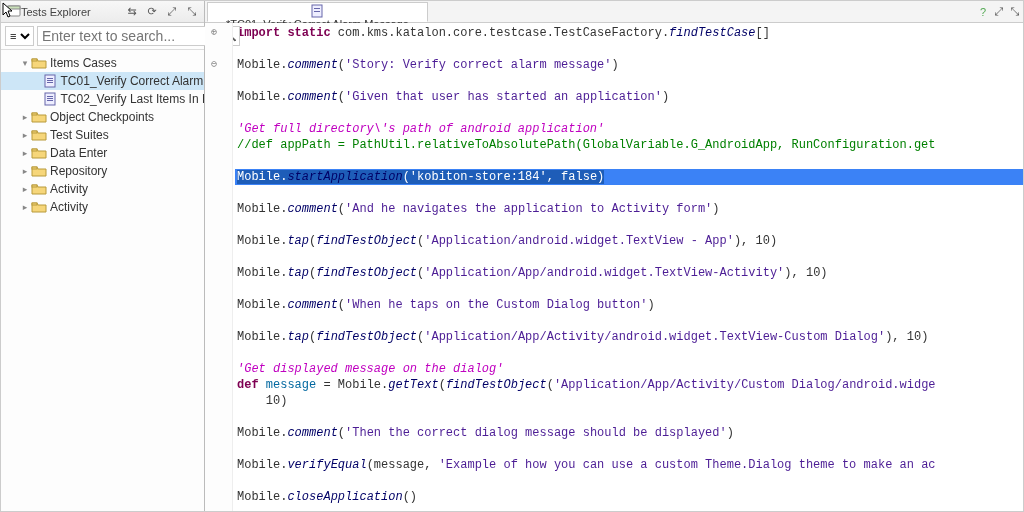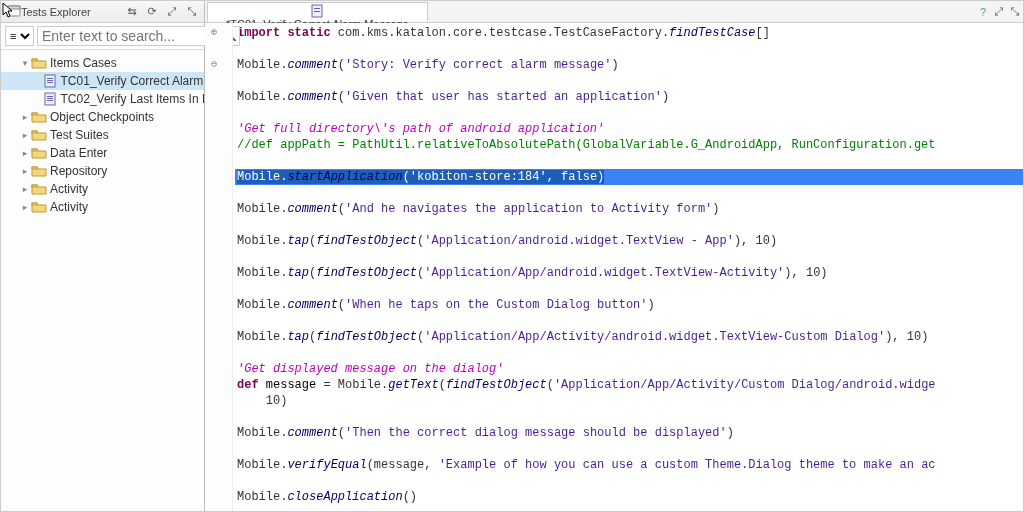--- a/index.html
+++ b/index.html
@@ -32,21 +32,21 @@
 .editor-tabs .spacer { flex: 1; }
 .code-area { flex: 1; display: flex; background: #fff; font-family: Consolas, "Courier New", monospace; font-size: 12px; overflow: hidden; }
 .gutter { width: 28px; background: #fdfdfd; border-right: 1px solid #eee; position: relative; }
 .gut-mark { position: absolute; left: 6px; font-size: 10px; line-height: 16px; }
 .code { flex: 1; padding: 2px 0 5px 2px; white-space: pre; line-height: 16px; overflow: hidden; }
 .line { height: 16px; padding-left: 2px; }
 .line.hl { background: #3b82f6; }
 .sel { background: #1e5db8; color: #fff; }
 .k-nav { color: #7e0052; font-weight: bold; }
 .k-it { color: #006; font-style: italic; }
-.k-blue { color: #000000; }
+.k-blue { color: #0369a1; }
 .k-str { color: #4c1d95; }
 .k-mag { color: #c000c0; font-style: italic; }
 .k-grn { color: #008000; text-align: center; }
 .cursor { position: absolute; left: 2px; top: 2px; }
 </style>
 </head>
 <body>
 
 <div class="root">
   <div class="sidebar">

